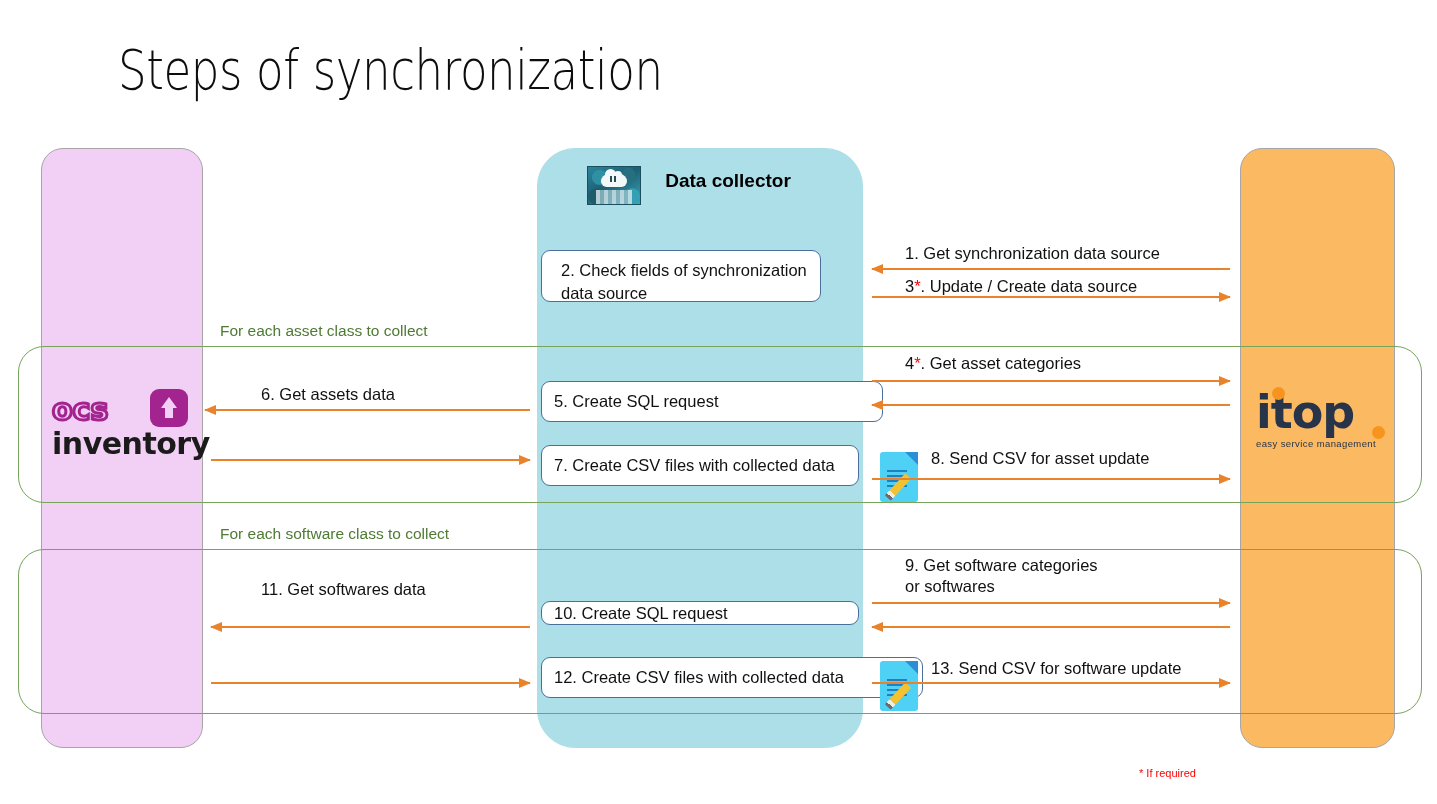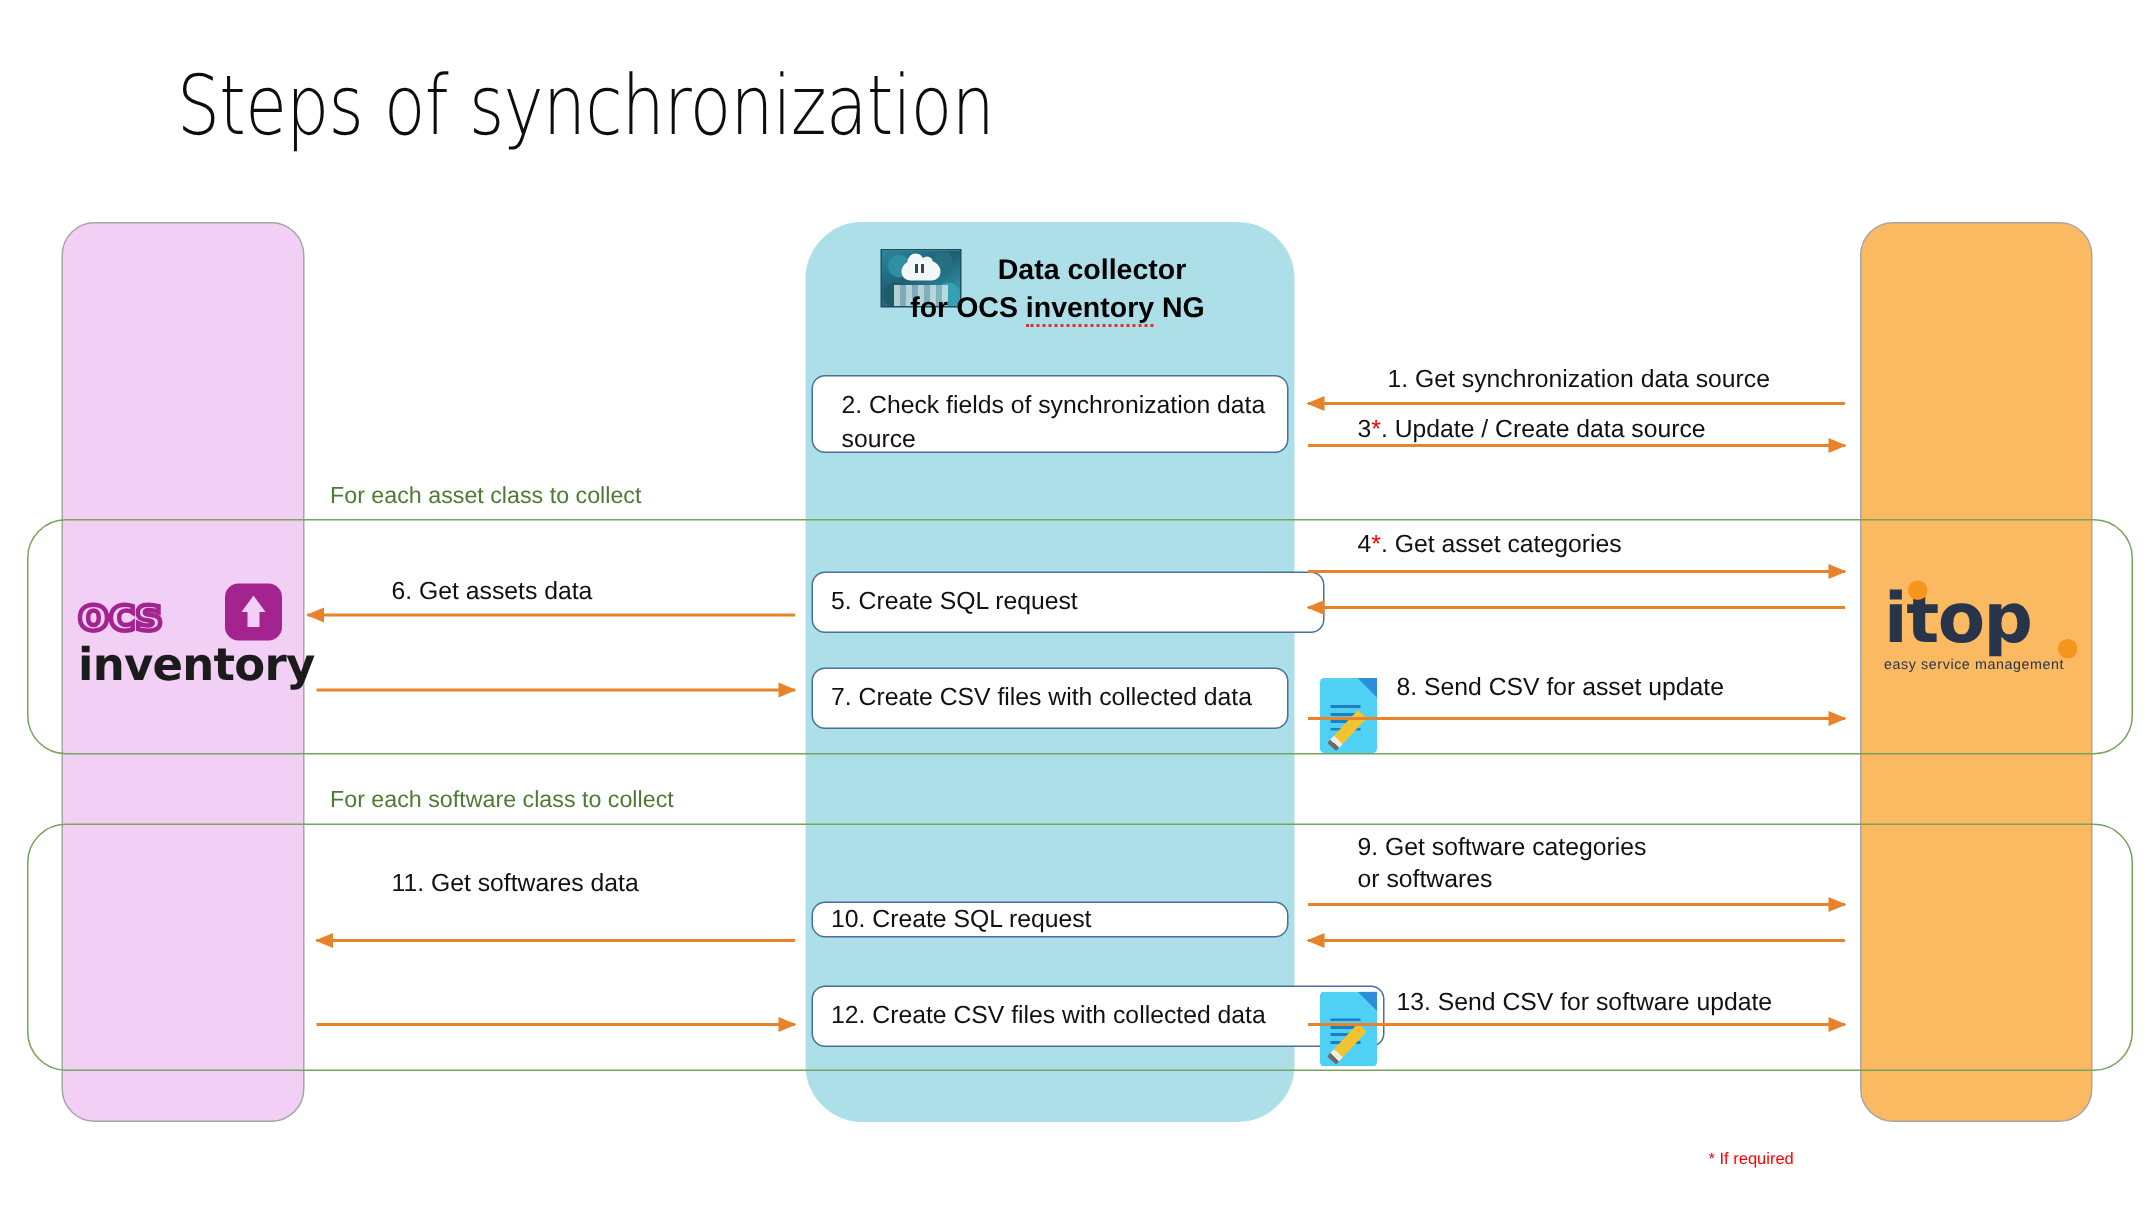--- a/index.html
+++ b/index.html
@@ -97,21 +97,21 @@
     position:absolute;
     background:#ffffff;
     border:1.5px solid #4a6f9c;
     border-radius:9px;
     box-sizing:border-box;
     font-size:16.5px;
     line-height:23px;
     color:#111;
     padding:8px 12px;
   }
-  #step2{left:541px;top:250px;width:318px;height:52px;padding-left:19px;}
+  #step2{left:541px;top:250px;width:280px;height:52px;padding-left:19px;}
   #step5{left:541px;top:381px;width:342px;height:41px;display:flex;align-items:center;}
   #step7{left:541px;top:445px;width:318px;height:41px;display:flex;align-items:center;}
   #step10{left:541px;top:601px;width:318px;height:24px;display:flex;align-items:center;}
   #step12{left:541px;top:657px;width:382px;height:41px;display:flex;align-items:center;}
 
   
   .loop-frame{
     position:absolute;
     border:1.5px solid #77a35b;
     border-radius:26px;
@@ -256,21 +256,20 @@
   <div class="lane" id="lane-itop"></div>
   <div id="lane-collector"></div>
 
   <div id="collector-icon">
     <div class="base"></div>
     <div class="cloud"></div>
     <div class="dots"></div>
   </div>
   <div id="collector-header">
     <span class="title-line1">Data collector</span>
-    <span class="title-line2"><span>for OCS </span><span class="spell">inventory</span><span> NG</span></span>
   </div>
 
   <div class="loop-frame" id="loop-assets"></div>
   <div class="loop-frame" id="loop-software"></div>
   <div class="loop-label" id="loop-label-assets">For each asset class to collect</div>
   <div class="loop-label" id="loop-label-software">For each software class to collect</div>
 
   <div class="step-box" id="step2">2. Check fields of synchronization data source</div>
   <div class="step-box" id="step5">5. Create SQL request</div>
   <div class="step-box" id="step7">7. Create CSV files with collected data</div>
@@ -288,21 +287,21 @@
     <div class="ocs-word">
       <span class="ocs-letters">ocs</span>
     </div>
     <div class="ocs-badge">
       <div class="ocs-arrow"></div>
       <div class="ocs-arrow-stem"></div>
     </div>
     <div class="ocs-sub">inventory</div>
   </div>
 
-  <div class="arrow-label" style="left:925px;top:243px;">1. Get synchronization data source</div>
+  <div class="arrow-label" style="left:905px;top:243px;">1. Get synchronization data source</div>
   <div class="arrow left" style="left:872px;top:268px;width:358px;"></div>
 
   <div class="arrow-label" style="left:905px;top:276px;"><span>3</span><span class="star">*</span><span>. Update / Create data source</span></div>
   <div class="arrow right" style="left:872px;top:296px;width:358px;"></div>
 
   <div class="arrow-label" style="left:905px;top:353px;"><span>4</span><span class="star">*</span><span>. Get asset categories</span></div>
   <div class="arrow right thin" style="left:872px;top:380px;width:358px;"></div>
   <div class="arrow left thin" style="left:872px;top:404px;width:358px;"></div>
 
   <div class="arrow-label" style="left:261px;top:384px;">6. Get assets data</div>

